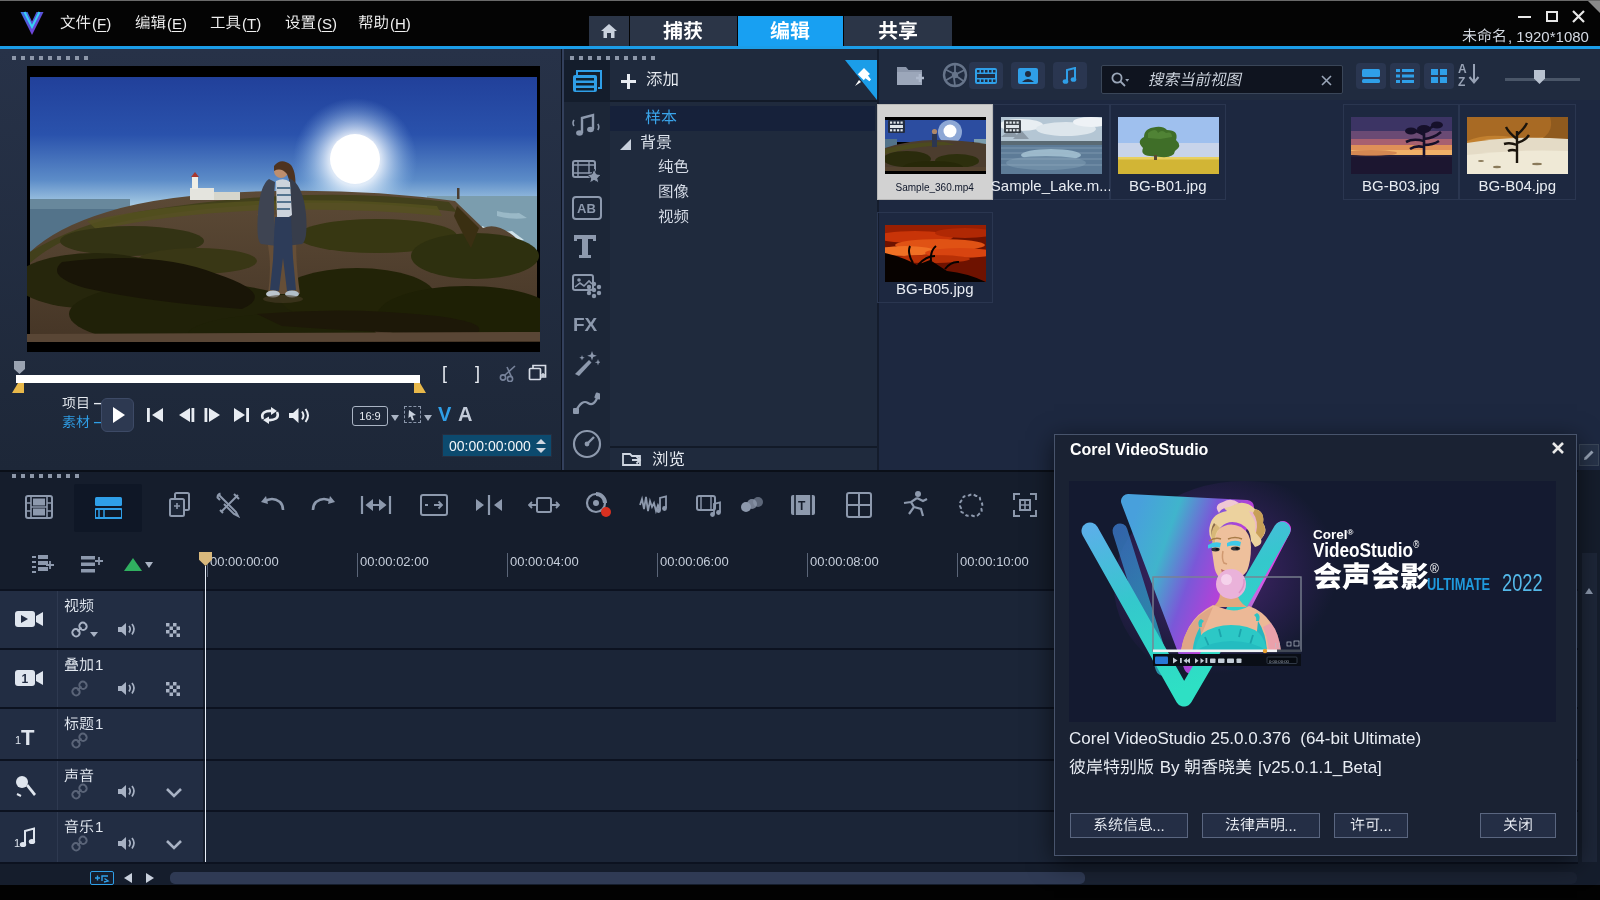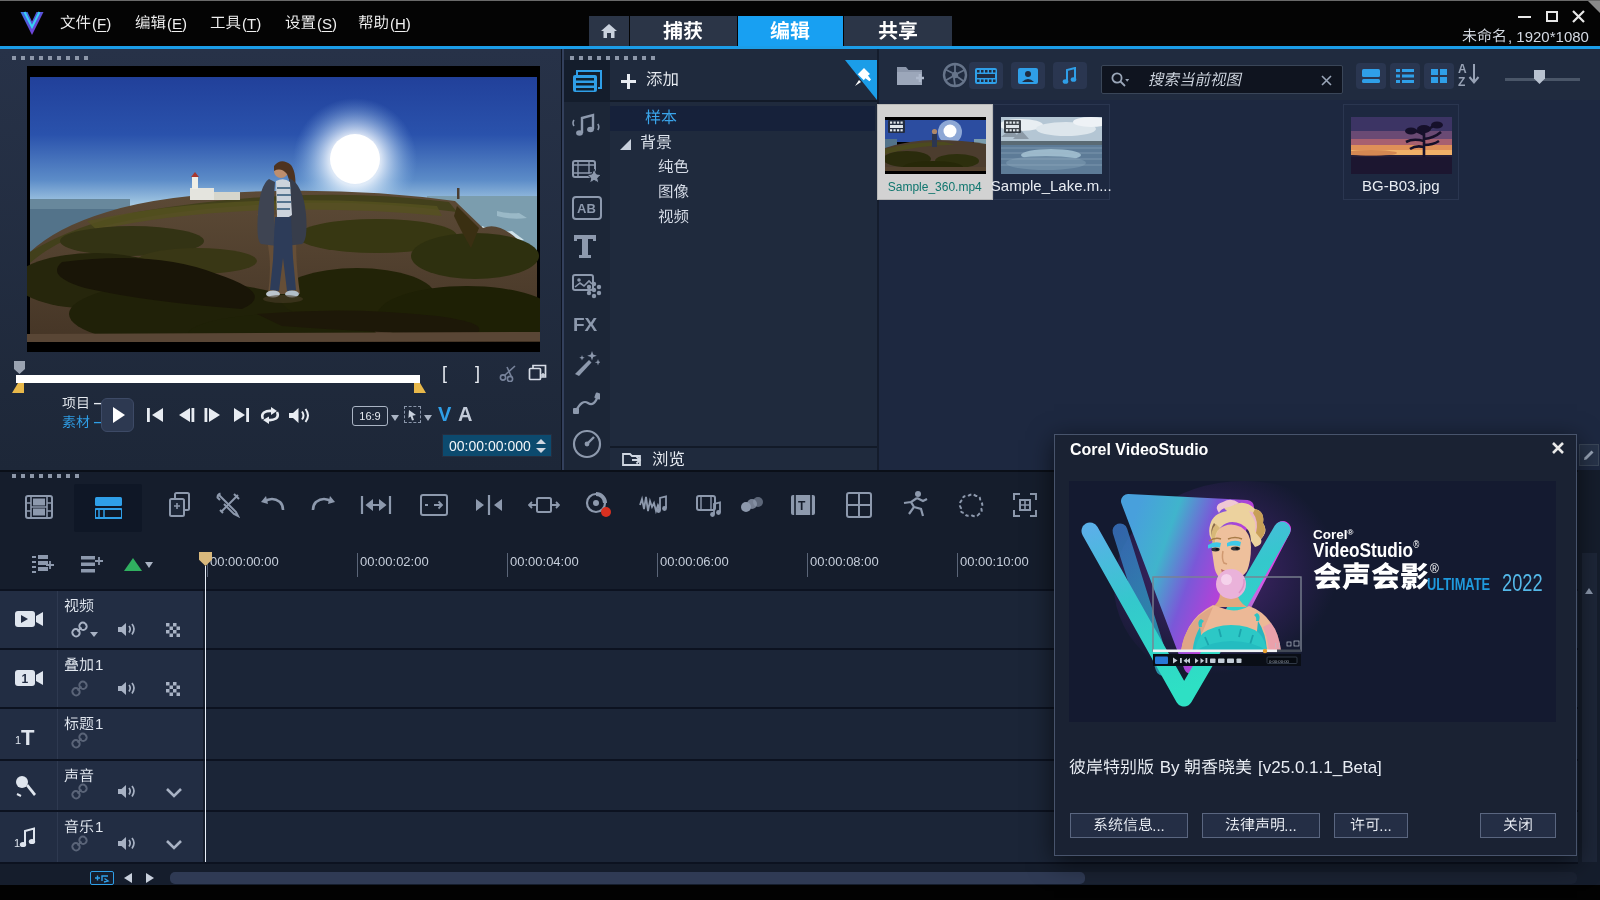--- a/index.html
+++ b/index.html
@@ -548,21 +548,21 @@
             <rect x="9" y="1.5" width="2.2" height="2.2"></rect>
             <rect x="12.5" y="1.5" width="2.2" height="2.2"></rect>
             <rect x="2" y="9.2" width="2.2" height="2.2"></rect>
             <rect x="5.5" y="9.2" width="2.2" height="2.2"></rect>
             <rect x="9" y="9.2" width="2.2" height="2.2"></rect>
             <rect x="12.5" y="9.2" width="2.2" height="2.2"></rect>
             <rect x="2" y="5" width="13" height="3"></rect>
           </g>
         </svg>
       </div>
-<div style="position:absolute;left:-10px;right:-10px;top:72px;text-align:center"><span style="font-size:12px;color:#0f766e;white-space:nowrap">Sample_360.mp4</span></div>
+<div style="position:absolute;left:-10px;right:-10px;top:72px;text-align:center"><span style="font-size:10px;color:#0f172a;white-space:nowrap">Sample_360.mp4</span></div>
     </div>
 <div class="a" style="left:993.0px;top:104px;width:116.5px;height:96px;background:transparent;border:1px solid #2a3650">
 <div style="position:absolute;left:7px;top:12px;width:101px;height:57px;overflow:hidden">
         <svg width="101" height="57" viewBox="0 0 101 57">
           <rect width="101" height="57" fill="#7e98ae"></rect>
 <rect x="0" y="0" width="101" height="26" fill="#b4c6d4"></rect>
 <ellipse cx="20" cy="8" rx="22" ry="6" fill="#e8eef2"></ellipse>
           <ellipse cx="65" cy="12" rx="30" ry="7" fill="#dde6ec"></ellipse>
           <ellipse cx="90" cy="5" rx="18" ry="5" fill="#eef2f6"></ellipse>
 <rect x="0" y="24" width="101" height="4" fill="#5a6a74"></rect>
@@ -582,38 +582,85 @@
             <rect x="2" y="9.2" width="2.2" height="2.2"></rect>
             <rect x="5.5" y="9.2" width="2.2" height="2.2"></rect>
             <rect x="9" y="9.2" width="2.2" height="2.2"></rect>
             <rect x="12.5" y="9.2" width="2.2" height="2.2"></rect>
             <rect x="2" y="5" width="13" height="3"></rect>
           </g>
         </svg>
       </div>
 <div style="position:absolute;left:-10px;right:-10px;top:72px;text-align:center"><span style="font-size:15px;color:#e8ecf2;white-space:nowrap">Sample_Lake.m...</span></div>
     </div>
+<div class="a" style="left:1109.5px;top:104px;width:116.5px;height:96px;background:transparent;border:1px solid #2a3650">
+<div style="position:absolute;left:7px;top:12px;width:101px;height:57px;overflow:hidden">
+        <svg width="101" height="57" viewBox="0 0 101 57">
+          <rect width="101" height="57" fill="#9fc0ee"></rect>
+          <rect y="26" width="101" height="16" fill="#c8d4ea"></rect>
+<rect x="0" y="40" width="101" height="17" fill="#d2b535"></rect>
+          <rect x="0" y="40" width="101" height="2.5" fill="#e8d060"></rect>
+<path d="M38 10 q-12 1 -12 10 q-8 4 -1 11 q-3 7 7 8 l11 1 q13 1 14 -6 q8 -5 1 -11 q3 -10 -9 -10 q-4 -4 -11 -3 Z" fill="#3f6e28"></path>
+<path d="M30 16 q8 -6 10 0 q4 -4 8 0 q6 -2 6 4 l-12 2 -12 -1 Z" fill="#558838" opacity="0.8"></path>
+<rect x="36" y="38" width="3" height="5" fill="#5a4a30"></rect>
+        </svg>
+      </div>
+<div style="position:absolute;left:-10px;right:-10px;top:72px;text-align:center"><span style="font-size:15px;color:#e8ecf2;white-space:nowrap">BG-B01.jpg</span></div>
+    </div>
 <div class="a" style="left:1342.5px;top:104px;width:116.5px;height:96px;background:transparent;border:1px solid #2a3650">
 <div style="position:absolute;left:7px;top:12px;width:101px;height:57px;overflow:hidden">
         <svg width="101" height="57" viewBox="0 0 101 57">
           <rect width="101" height="57" fill="#3c3464"></rect>
 <rect y="14" width="101" height="10" fill="#6a4a74"></rect>
 <rect y="22" width="101" height="8" fill="#a86070"></rect>
 <rect y="28" width="101" height="7" fill="#e09058"></rect>
 <rect y="33" width="101" height="5" fill="#f0b068"></rect>
 <rect y="38" width="101" height="19" fill="#241e38"></rect>
 <ellipse cx="20" cy="36" rx="26" ry="3" fill="#c87848" opacity="0.7"></ellipse>
 <path d="M73 42 V12 M73 18 q-9 -6 -16 -5 M73 15 q8 -5 14 -9 M73 24 q-11 -3 -18 1 M73 22 q10 -1 17 -7 M73 30 q-8 -2 -14 2 M73 28 q9 0 15 -4" stroke="#16102a" stroke-width="2.6" fill="none"></path>
 <ellipse cx="73" cy="12" rx="7" ry="4" fill="#16102a"></ellipse>
           <ellipse cx="60" cy="14" rx="6" ry="3.5" fill="#16102a"></ellipse>
           <ellipse cx="86" cy="8" rx="6" ry="3.5" fill="#16102a"></ellipse>
 <rect y="40" width="101" height="17" fill="#1c1630"></rect>
         </svg>
       </div>
 <div style="position:absolute;left:-10px;right:-10px;top:72px;text-align:center"><span style="font-size:15px;color:#e8ecf2;white-space:nowrap">BG-B03.jpg</span></div>
+    </div>
+<div class="a" style="left:1459.0px;top:104px;width:116.5px;height:96px;background:transparent;border:1px solid #2a3650">
+<div style="position:absolute;left:7px;top:12px;width:101px;height:57px;overflow:hidden">
+        <svg width="101" height="57" viewBox="0 0 101 57">
+          <rect width="101" height="57" fill="#c2802f"></rect>
+<path d="M0 0 h101 v14 q-28 10 -56 6 Q18 16 0 24 Z" fill="#a86a24"></path>
+<path d="M101 0 v26 l-36 0 q24 -8 18 -26 Z" fill="#8f5a1e"></path>
+<path d="M0 26 q45 -8 101 -4 V57 H0 Z" fill="#e4dbc6"></path>
+<path d="M0 38 q50 -6 101 -4 V57 H0 Z" fill="#efe9d6"></path>
+<path d="M50 46 V14 M50 22 q-8 -6 -11 -12 M50 18 q7 -6 10 -12 M50 28 q-7 -3 -13 -1 M50 26 q8 -2 12 -8 M50 34 q-5 -2 -9 0" stroke="#1a140c" stroke-width="2.4" fill="none"></path>
+<ellipse cx="30" cy="50" rx="4" ry="1.2" fill="#8a7a5a"></ellipse>
+          <ellipse cx="70" cy="47" rx="5" ry="1.2" fill="#8a7a5a"></ellipse>
+          <ellipse cx="14" cy="44" rx="3" ry="1" fill="#8a7a5a"></ellipse>
+        </svg>
+      </div>
+<div style="position:absolute;left:-10px;right:-10px;top:72px;text-align:center"><span style="font-size:15px;color:#e8ecf2;white-space:nowrap">BG-B04.jpg</span></div>
+    </div>
+<div class="a" style="left:876.5px;top:212px;width:116.5px;height:91px;background:transparent;border:1px solid #2a3650">
+<div style="position:absolute;left:7px;top:12px;width:101px;height:57px;overflow:hidden">
+        <svg width="101" height="57" viewBox="0 0 101 57">
+          <rect width="101" height="57" fill="#6e1200"></rect>
+<rect y="0" width="101" height="10" fill="#981f02"></rect>
+<ellipse cx="30" cy="12" rx="38" ry="6" fill="#c83408"></ellipse>
+          <ellipse cx="80" cy="8" rx="30" ry="5" fill="#b02804"></ellipse>
+<ellipse cx="55" cy="20" rx="45" ry="6" fill="#e05214"></ellipse>
+          <ellipse cx="20" cy="26" rx="30" ry="5" fill="#f07024"></ellipse>
+<ellipse cx="75" cy="28" rx="35" ry="5" fill="#d84410"></ellipse>
+          <ellipse cx="45" cy="34" rx="40" ry="4" fill="#b83006"></ellipse>
+<path d="M0 57 L0 28 Q18 32 32 40 L45 35 L62 46 Q82 48 101 57 Z" fill="#070200"></path>
+<path d="M28 38 q-6 -10 -3 -17 M33 40 q8 -9 17 -9 M46 36 q-1 -10 5 -15 M60 44 q6 -8 14 -7" stroke="#070200" stroke-width="2" fill="none"></path>
+</svg>
+      </div>
+<div style="position:absolute;left:-10px;right:-10px;top:67px;text-align:center"><span style="font-size:15px;color:#e8ecf2;white-space:nowrap">BG-B05.jpg</span></div>
     </div>
 <div class="a" style="left:0;top:470px;width:1600px;height:415px;background:#151d2c"></div>
 <div class="a" style="left:0;top:470px;width:1600px;height:2px;background:#0a0f18"></div>
 <div class="a" style="left:12px;top:474px;width:80px;height:4px">
       <span style="position:absolute;left:0px;top:0;width:4px;height:4px;background:#8d97a9"></span>
       <span style="position:absolute;left:9px;top:0;width:4px;height:4px;background:#8d97a9"></span>
       <span style="position:absolute;left:18px;top:0;width:4px;height:4px;background:#8d97a9"></span>
       <span style="position:absolute;left:27px;top:0;width:4px;height:4px;background:#8d97a9"></span>
       <span style="position:absolute;left:36px;top:0;width:4px;height:4px;background:#8d97a9"></span>
       <span style="position:absolute;left:45px;top:0;width:4px;height:4px;background:#8d97a9"></span>
@@ -1109,20 +1156,21 @@
     </div>
 <div class="a" style="left:1313px;top:538px;z-index:12;transform:scaleX(0.82);transform-origin:left top"><span style="color:#fff;font-size:21px;font-weight:bold;font-family:Liberation Sans;white-space:nowrap">VideoStudio</span><span style="color:#fff;font-size:10px;vertical-align:9px">®</span></div>
 <div class="a" style="left:1313px;top:560px;z-index:12;display:flex;align-items:flex-start">
       <svg width="117" height="36" viewBox="0 0 117 36" style="display:block">
         <path transform="translate(0,27)" d="M2.5 -10.5H26.7V-6.4H2.5ZM7.8 -16.2H21.3V-12.3H7.8ZM17.3 -5.1 20.9 -6.9Q22.2 -5.8 23.4 -4.5Q24.7 -3.2 25.7 -1.9Q26.7 -0.6 27.4 0.5L23.6 2.8Q23.0 1.7 22.0 0.3Q21.0 -1.1 19.8 -2.5Q18.5 -3.9 17.3 -5.1ZM14.3 -25.0 18.0 -23.2Q15.3 -19.7 11.6 -16.9Q7.9 -14.1 3.5 -12.2Q3.2 -12.8 2.7 -13.5Q2.2 -14.2 1.6 -14.9Q1.0 -15.6 0.6 -16.0Q3.3 -17.0 5.9 -18.4Q8.5 -19.8 10.6 -21.5Q12.8 -23.2 14.3 -25.0ZM15.3 -23.4Q16.3 -22.4 17.8 -21.4Q19.2 -20.4 21.0 -19.4Q22.8 -18.4 24.7 -17.6Q26.7 -16.8 28.5 -16.2Q28.1 -15.8 27.5 -15.1Q26.9 -14.4 26.4 -13.7Q25.9 -13.1 25.6 -12.5Q23.7 -13.3 21.9 -14.3Q20.0 -15.3 18.2 -16.5Q16.5 -17.7 15.0 -18.9Q13.6 -20.2 12.5 -21.3ZM4.6 2.3Q4.5 1.9 4.3 1.1Q4.0 0.3 3.8 -0.5Q3.5 -1.4 3.2 -1.9Q3.9 -2.1 4.4 -2.4Q4.9 -2.8 5.6 -3.3Q6.0 -3.6 6.6 -4.2Q7.3 -4.8 8.1 -5.7Q8.9 -6.6 9.7 -7.6Q10.6 -8.6 11.3 -9.7L15.2 -7.0Q13.6 -5.0 11.6 -3.2Q9.5 -1.3 7.5 0.1V0.2Q7.5 0.2 7.0 0.4Q6.6 0.6 6.1 1.0Q5.5 1.3 5.1 1.6Q4.6 2.0 4.6 2.3ZM4.6 2.3 4.6 -1.0 7.2 -2.5 23.3 -3.2Q23.4 -2.3 23.6 -1.2Q23.8 -0.1 24.0 0.5Q20.2 0.8 17.4 1.0Q14.5 1.2 12.5 1.3Q10.5 1.5 9.2 1.6Q7.9 1.7 7.0 1.8Q6.1 1.9 5.6 2.0Q5.1 2.1 4.6 2.3Z M30.6 -22.7H56.3V-19.2H30.6ZM32.5 -18.0H55.0V-14.5H32.5ZM35.6 -7.7H51.7V-4.1H35.6ZM35.7 -13.3H54.6V-2.6H50.4V-9.9H35.7ZM32.9 -13.3H37.1V-9.8Q37.1 -8.4 36.9 -6.7Q36.7 -5.0 36.2 -3.3Q35.8 -1.5 34.9 0.1Q34.0 1.7 32.7 2.9Q32.4 2.5 31.8 1.9Q31.1 1.4 30.5 0.8Q29.8 0.3 29.4 0.1Q31.0 -1.4 31.7 -3.1Q32.5 -4.9 32.7 -6.6Q32.9 -8.4 32.9 -9.8ZM41.3 -24.8H45.6V-16.2H41.3ZM41.4 -12.1H45.5V-5.5H41.4Z M60.5 -10.5H84.7V-6.4H60.5ZM65.8 -16.2H79.3V-12.3H65.8ZM75.3 -5.1 78.9 -6.9Q80.2 -5.8 81.4 -4.5Q82.7 -3.2 83.7 -1.9Q84.7 -0.6 85.4 0.5L81.6 2.8Q81.0 1.7 80.0 0.3Q79.0 -1.1 77.8 -2.5Q76.5 -3.9 75.3 -5.1ZM72.3 -25.0 76.0 -23.2Q73.3 -19.7 69.6 -16.9Q65.9 -14.1 61.5 -12.2Q61.2 -12.8 60.7 -13.5Q60.2 -14.2 59.6 -14.9Q59.0 -15.6 58.6 -16.0Q61.3 -17.0 63.9 -18.4Q66.5 -19.8 68.6 -21.5Q70.8 -23.2 72.3 -25.0ZM73.3 -23.4Q74.3 -22.4 75.8 -21.4Q77.2 -20.4 79.0 -19.4Q80.8 -18.4 82.7 -17.6Q84.7 -16.8 86.5 -16.2Q86.1 -15.8 85.5 -15.1Q84.9 -14.4 84.4 -13.7Q83.9 -13.1 83.6 -12.5Q81.7 -13.3 79.9 -14.3Q78.0 -15.3 76.2 -16.5Q74.5 -17.7 73.0 -18.9Q71.6 -20.2 70.5 -21.3ZM62.6 2.3Q62.5 1.9 62.3 1.1Q62.0 0.3 61.8 -0.5Q61.5 -1.4 61.2 -1.9Q61.9 -2.1 62.4 -2.4Q62.9 -2.8 63.6 -3.3Q64.0 -3.6 64.6 -4.2Q65.3 -4.8 66.1 -5.7Q66.9 -6.6 67.7 -7.6Q68.6 -8.6 69.3 -9.7L73.2 -7.0Q71.6 -5.0 69.6 -3.2Q67.5 -1.3 65.5 0.1V0.2Q65.5 0.2 65.0 0.4Q64.6 0.6 64.1 1.0Q63.5 1.3 63.1 1.6Q62.6 2.0 62.6 2.3ZM62.6 2.3 62.6 -1.0 65.2 -2.5 81.3 -3.2Q81.4 -2.3 81.6 -1.2Q81.8 -0.1 82.0 0.5Q78.2 0.8 75.4 1.0Q72.5 1.2 70.5 1.3Q68.5 1.5 67.2 1.6Q65.9 1.7 65.0 1.8Q64.1 1.9 63.6 2.0Q63.1 2.1 62.6 2.3Z M110.2 -24.3 114.2 -22.7Q113.2 -21.3 111.9 -20.0Q110.7 -18.7 109.3 -17.6Q107.9 -16.4 106.5 -15.5Q106.0 -16.2 105.2 -17.1Q104.3 -17.9 103.6 -18.5Q104.8 -19.1 106.0 -20.1Q107.3 -21.0 108.4 -22.1Q109.5 -23.2 110.2 -24.3ZM110.8 -16.4 114.7 -14.8Q113.6 -13.3 112.3 -11.9Q110.9 -10.6 109.5 -9.4Q108.0 -8.2 106.6 -7.2Q106.1 -7.9 105.3 -8.8Q104.5 -9.6 103.7 -10.2Q105.0 -10.9 106.3 -11.9Q107.6 -12.9 108.9 -14.1Q110.1 -15.2 110.8 -16.4ZM111.2 -8.4 115.2 -7.0Q114.1 -5.0 112.7 -3.2Q111.3 -1.5 109.6 -0.1Q107.9 1.4 106.1 2.5Q105.6 1.7 104.8 0.8Q104.0 -0.2 103.2 -0.8Q104.8 -1.6 106.3 -2.8Q107.9 -3.9 109.2 -5.4Q110.4 -6.8 111.2 -8.4ZM88.1 -14.1H104.8V-11.0H88.1ZM93.8 -7.6V-6.6H99.3V-7.6ZM89.9 -10.3H103.4V-4.0H89.9ZM98.4 -3.0 101.3 -4.2Q102.0 -3.1 102.7 -1.8Q103.4 -0.4 103.7 0.6L100.6 2.0Q100.3 1.0 99.7 -0.4Q99.0 -1.8 98.4 -3.0ZM93.3 -18.3V-17.6H99.7V-18.3ZM93.3 -21.3V-20.6H99.7V-21.3ZM89.3 -23.8H103.8V-15.1H89.3ZM94.4 -5.5H98.5V-0.8Q98.5 0.5 98.2 1.2Q98.0 1.9 97.2 2.3Q96.4 2.6 95.4 2.7Q94.5 2.8 93.3 2.8Q93.2 2.0 92.8 1.1Q92.5 0.1 92.2 -0.6Q92.7 -0.5 93.2 -0.5Q93.8 -0.5 94.0 -0.5Q94.2 -0.5 94.3 -0.6Q94.4 -0.7 94.4 -0.9ZM90.6 -4.2 94.0 -3.2Q93.5 -1.8 92.6 -0.4Q91.7 1.1 90.9 2.0Q90.6 1.7 90.1 1.3Q89.6 0.9 89.0 0.5Q88.5 0.1 88.1 -0.2Q88.8 -1.0 89.5 -2.1Q90.2 -3.2 90.6 -4.2ZM94.2 -14.7 98.3 -15.5Q98.6 -15.0 98.9 -14.3Q99.2 -13.7 99.3 -13.2L95.0 -12.3Q95.0 -12.8 94.7 -13.5Q94.5 -14.2 94.2 -14.7Z" fill="#ffffff"></path>
       </svg>
       <span style="color:#fff;font-size:12px;margin-top:2px">®</span>
     </div>
 <div class="a" style="left:1427px;top:575px;z-index:12;transform:scaleX(0.78);transform-origin:left top"><span style="color:#1f9ade;font-size:16.5px;font-weight:bold;font-family:Liberation Sans;white-space:nowrap">ULTIMATE</span></div>
 <div class="a" style="left:1502px;top:569px;z-index:12;transform:scaleX(0.76);transform-origin:left top"><span style="color:#54b8e8;font-size:24px;font-family:Liberation Sans;white-space:nowrap">2022</span></div>
+<div class="a" style="left:1069px;top:729px;z-index:11"><span style="color:#e9edf4;font-size:17px;font-family:Liberation Sans">Corel VideoStudio 25.0.0.376&nbsp; (64-bit Ultimate)</span></div>
 <div class="a" style="left:1069px;top:757px;z-index:11;display:flex;align-items:center">
       <svg width="86" height="21" viewBox="0 0 86 21" style="display:block">
         <path transform="translate(0,16)" d="M4.4 -10.6 5.6 -10.1Q5.0 -9.1 4.3 -8.1Q3.6 -7.1 2.8 -6.2Q2.0 -5.3 1.2 -4.7Q1.2 -4.8 1.1 -5.1Q0.9 -5.3 0.8 -5.5Q0.7 -5.8 0.5 -5.9Q1.3 -6.5 2.0 -7.2Q2.7 -8.0 3.3 -8.8Q4.0 -9.7 4.4 -10.6ZM4.1 -14.2 5.3 -13.8Q4.9 -13.0 4.2 -12.3Q3.6 -11.5 2.9 -10.9Q2.1 -10.2 1.4 -9.7Q1.3 -9.8 1.2 -10.0Q1.1 -10.2 1.0 -10.4Q0.8 -10.6 0.7 -10.7Q1.4 -11.2 2.0 -11.8Q2.7 -12.4 3.2 -13.0Q3.8 -13.6 4.1 -14.2ZM2.9 -7.4 4.1 -8.6 4.2 -8.5V1.3H2.9ZM7.1 -11.8H15.0V-10.6H7.1ZM14.6 -11.8H14.8L15.0 -11.8L15.9 -11.6Q15.7 -10.7 15.4 -9.8Q15.1 -8.8 14.8 -8.2L13.7 -8.4Q13.9 -9.0 14.2 -9.9Q14.4 -10.8 14.6 -11.6ZM10.3 -14.3H11.6V-7.0H10.3ZM6.4 -11.8H7.6V-7.3Q7.6 -6.4 7.6 -5.2Q7.5 -4.1 7.3 -3.0Q7.1 -1.8 6.6 -0.7Q6.2 0.3 5.6 1.3Q5.5 1.1 5.3 1.0Q5.1 0.8 4.9 0.7Q4.7 0.5 4.6 0.4Q5.2 -0.4 5.6 -1.4Q5.9 -2.4 6.1 -3.4Q6.3 -4.4 6.4 -5.4Q6.4 -6.4 6.4 -7.3ZM7.2 -7.6H14.1V-6.5H7.2ZM13.9 -7.6H14.1L14.3 -7.7L15.1 -7.4Q14.6 -5.0 13.4 -3.3Q12.3 -1.6 10.7 -0.5Q9.2 0.7 7.4 1.3Q7.3 1.1 7.1 0.8Q6.9 0.5 6.7 0.3Q7.9 -0.1 9.0 -0.8Q10.2 -1.5 11.1 -2.4Q12.1 -3.4 12.8 -4.6Q13.5 -5.9 13.9 -7.4ZM8.8 -6.9Q9.7 -4.3 11.6 -2.4Q13.4 -0.5 16.2 0.2Q16.1 0.4 15.9 0.6Q15.8 0.7 15.6 0.9Q15.5 1.1 15.4 1.3Q12.5 0.4 10.6 -1.7Q8.7 -3.7 7.7 -6.7Z M19.1 -9.0H20.3V-5.7Q20.3 -4.9 20.3 -4.0Q20.2 -3.2 20.0 -2.3Q19.8 -1.4 19.5 -0.5Q19.2 0.4 18.6 1.1Q18.5 0.9 18.3 0.8Q18.1 0.6 17.9 0.5Q17.7 0.3 17.6 0.2Q18.3 -0.7 18.6 -1.7Q18.9 -2.7 19.0 -3.8Q19.1 -4.8 19.1 -5.7ZM19.8 -9.0H32.9V-7.8H19.8ZM21.8 -6.4H32.2V-5.3H21.8ZM20.9 -3.4H33.2V-2.3H20.9ZM26.2 -6.0H27.6V1.4H26.2ZM19.2 -13.6H20.4V-11.5H30.7V-13.6H32.0V-10.3H19.2ZM24.8 -14.3H26.2V-10.9H24.8Z M41.6 -12.4H49.5V-11.3H41.6ZM40.6 -9.1H50.3V-7.9H40.6ZM40.9 -5.9H50.2V-4.7H40.9ZM44.9 -14.3H46.1V-8.5H44.9ZM47.0 -8.1H48.2V-0.2Q48.2 0.4 48.1 0.7Q47.9 1.0 47.5 1.1Q47.1 1.3 46.5 1.3Q45.8 1.4 44.8 1.4Q44.8 1.1 44.7 0.7Q44.6 0.3 44.4 0.1Q45.2 0.1 45.8 0.1Q46.4 0.1 46.6 0.1Q46.8 0.1 46.9 0.0Q47.0 -0.0 47.0 -0.2ZM41.8 -3.6 42.7 -4.2Q43.3 -3.6 44.0 -2.8Q44.6 -2.1 44.9 -1.5L43.9 -0.8Q43.7 -1.2 43.4 -1.7Q43.0 -2.2 42.6 -2.7Q42.2 -3.2 41.8 -3.6ZM34.8 -4.6Q35.5 -4.8 36.4 -5.0Q37.4 -5.3 38.4 -5.6Q39.4 -6.0 40.5 -6.3L40.6 -5.1Q39.1 -4.6 37.7 -4.1Q36.2 -3.7 35.1 -3.3ZM37.6 -14.3H38.8V1.4H37.6ZM35.7 -13.0 36.7 -12.8Q36.6 -11.6 36.5 -10.5Q36.3 -9.4 36.1 -8.4Q35.9 -7.4 35.6 -6.7Q35.5 -6.8 35.4 -6.9Q35.2 -7.0 35.0 -7.1Q34.8 -7.2 34.7 -7.2Q34.9 -7.9 35.1 -8.9Q35.3 -9.8 35.4 -10.9Q35.6 -11.9 35.7 -13.0ZM35.9 -10.8H40.4V-9.6H35.7Z M61.6 -12.2H62.9V-2.8H61.6ZM65.3 -14.0H66.5V-0.3Q66.5 0.3 66.3 0.6Q66.2 1.0 65.8 1.1Q65.4 1.3 64.7 1.3Q64.0 1.4 62.8 1.4Q62.8 1.1 62.7 0.7Q62.5 0.4 62.4 0.1Q63.2 0.1 63.9 0.1Q64.6 0.1 64.8 0.1Q65.1 0.1 65.2 0.0Q65.3 -0.1 65.3 -0.3ZM53.8 -12.4V-9.1H58.1V-12.4ZM52.6 -13.5H59.4V-7.9H52.6ZM51.9 -6.0H58.9V-4.9H51.9ZM58.4 -6.0H59.7Q59.7 -6.0 59.7 -5.9Q59.7 -5.8 59.6 -5.7Q59.6 -5.6 59.6 -5.5Q59.6 -3.4 59.5 -2.2Q59.4 -0.9 59.2 -0.3Q59.1 0.4 58.8 0.7Q58.6 0.9 58.4 1.0Q58.1 1.1 57.8 1.2Q57.5 1.2 57.0 1.2Q56.5 1.2 55.9 1.2Q55.9 0.9 55.8 0.6Q55.7 0.2 55.6 -0.0Q56.1 0.0 56.6 0.0Q57.0 0.0 57.2 0.0Q57.4 0.0 57.5 0.0Q57.7 -0.0 57.8 -0.2Q57.9 -0.3 58.0 -0.9Q58.1 -1.5 58.2 -2.7Q58.3 -3.9 58.4 -5.8ZM55.0 -7.5H56.2Q56.1 -6.0 56.0 -4.7Q55.8 -3.3 55.4 -2.2Q55.0 -1.1 54.3 -0.1Q53.6 0.8 52.4 1.4Q52.2 1.2 52.0 0.9Q51.8 0.6 51.6 0.5Q52.6 -0.1 53.3 -0.9Q54.0 -1.7 54.3 -2.7Q54.7 -3.8 54.8 -5.0Q54.9 -6.2 55.0 -7.5Z M70.3 -9.6H75.5V-8.4H70.3ZM76.9 -9.3H83.0V-8.1H76.9ZM72.8 -14.3H74.0V-8.9H72.8ZM70.3 -6.0H74.4V1.3H73.3V-4.8H70.3ZM69.8 -13.9H71.0V-7.2Q71.0 -6.1 70.9 -4.9Q70.9 -3.8 70.7 -2.7Q70.5 -1.5 70.2 -0.5Q69.9 0.5 69.4 1.4Q69.3 1.3 69.2 1.1Q69.0 1.0 68.8 0.9Q68.7 0.7 68.5 0.6Q68.9 -0.2 69.2 -1.1Q69.4 -2.1 69.6 -3.1Q69.7 -4.1 69.7 -5.2Q69.8 -6.2 69.8 -7.2ZM82.6 -9.3H82.9L83.1 -9.4L83.8 -9.2Q83.5 -6.4 82.6 -4.3Q81.7 -2.3 80.4 -0.8Q79.1 0.6 77.5 1.4Q77.4 1.2 77.3 1.0Q77.2 0.9 77.0 0.7Q76.9 0.5 76.7 0.4Q78.2 -0.3 79.4 -1.6Q80.6 -2.9 81.5 -4.8Q82.3 -6.7 82.6 -9.1ZM78.7 -8.6Q79.1 -6.5 79.9 -4.7Q80.6 -3.0 81.7 -1.7Q82.8 -0.4 84.4 0.4Q84.2 0.5 84.1 0.7Q83.9 0.8 83.8 1.0Q83.6 1.2 83.5 1.4Q81.9 0.5 80.8 -0.9Q79.7 -2.3 78.9 -4.2Q78.2 -6.1 77.7 -8.4ZM83.3 -14.1 84.1 -13.1Q83.1 -12.8 81.8 -12.6Q80.5 -12.4 79.2 -12.3Q77.8 -12.1 76.6 -12.0Q76.5 -12.3 76.4 -12.6Q76.3 -12.9 76.2 -13.1Q77.5 -13.2 78.8 -13.4Q80.1 -13.5 81.3 -13.7Q82.5 -13.9 83.3 -14.1ZM76.2 -13.1H77.4V-7.3Q77.4 -6.2 77.4 -5.0Q77.3 -3.9 77.2 -2.7Q77.0 -1.6 76.7 -0.5Q76.3 0.5 75.8 1.4Q75.7 1.3 75.5 1.2Q75.3 1.1 75.1 0.9Q74.9 0.8 74.8 0.7Q75.2 -0.1 75.5 -1.1Q75.8 -2.1 76.0 -3.2Q76.1 -4.2 76.2 -5.3Q76.2 -6.3 76.2 -7.3Z" fill="#e9edf4"></path>
       </svg>
       <span style="color:#e9edf4;font-size:17px;font-family:Liberation Sans">&nbsp;By&nbsp;</span>
       <svg width="69" height="21" viewBox="0 0 69 21" style="display:block">
         <path transform="translate(0,16)" d="M4.0 -14.3H5.3V-9.4H4.0ZM4.0 -4.9H5.3V1.3H4.0ZM2.5 -6.5V-5.1H6.9V-6.5ZM2.5 -8.9V-7.5H6.9V-8.9ZM1.4 -9.9H8.1V-4.1H1.4ZM0.9 -12.4H8.6V-11.2H0.9ZM10.1 -9.4H15.0V-8.2H10.1ZM10.1 -13.5H15.0V-12.3H10.1ZM10.1 -5.4H15.0V-4.2H10.1ZM0.7 -2.7H8.6V-1.6H0.7ZM14.4 -13.5H15.6V-0.2Q15.6 0.3 15.5 0.6Q15.3 1.0 15.0 1.1Q14.6 1.3 14.0 1.3Q13.4 1.4 12.5 1.3Q12.5 1.2 12.4 1.0Q12.3 0.7 12.3 0.5Q12.2 0.3 12.1 0.1Q12.7 0.1 13.3 0.1Q13.8 0.1 14.0 0.1Q14.2 0.1 14.3 0.0Q14.4 -0.0 14.4 -0.2ZM9.5 -13.5H10.8V-7.2Q10.8 -6.2 10.7 -5.0Q10.6 -3.9 10.3 -2.7Q10.0 -1.6 9.5 -0.5Q9.0 0.5 8.1 1.4Q8.0 1.3 7.8 1.1Q7.7 1.0 7.5 0.9Q7.3 0.7 7.1 0.7Q8.0 -0.2 8.4 -1.1Q8.9 -2.1 9.1 -3.1Q9.4 -4.2 9.5 -5.2Q9.5 -6.2 9.5 -7.2Z M20.5 -5.4H30.8V1.3H29.5V-4.3H21.7V1.4H20.5ZM21.2 -2.8H29.9V-1.9H21.2ZM21.2 -0.3H30.0V0.7H21.2ZM18.0 -10.4H33.1V-9.2H18.0ZM24.8 -12.7H26.1V-5.8H24.8ZM24.2 -10.1 25.2 -9.7Q24.6 -8.8 23.9 -8.1Q23.1 -7.3 22.2 -6.6Q21.3 -5.9 20.4 -5.4Q19.4 -4.8 18.5 -4.4Q18.4 -4.6 18.2 -4.8Q18.1 -5.0 17.9 -5.1Q17.8 -5.3 17.6 -5.4Q18.6 -5.8 19.5 -6.3Q20.4 -6.8 21.3 -7.4Q22.2 -8.0 22.9 -8.7Q23.7 -9.4 24.2 -10.1ZM26.8 -10.1Q27.3 -9.4 28.1 -8.7Q28.8 -8.1 29.7 -7.5Q30.6 -6.9 31.6 -6.4Q32.5 -6.0 33.4 -5.7Q33.3 -5.5 33.1 -5.3Q32.9 -5.2 32.8 -5.0Q32.7 -4.8 32.6 -4.6Q31.7 -5.0 30.7 -5.5Q29.8 -6.1 28.9 -6.7Q27.9 -7.4 27.1 -8.1Q26.4 -8.8 25.8 -9.6ZM30.2 -14.2 31.2 -13.1Q30.1 -12.9 28.7 -12.6Q27.3 -12.4 25.8 -12.2Q24.3 -12.1 22.7 -12.0Q21.1 -11.9 19.7 -11.8Q19.6 -12.0 19.5 -12.3Q19.4 -12.6 19.4 -12.9Q20.8 -12.9 22.3 -13.1Q23.8 -13.2 25.3 -13.3Q26.8 -13.5 28.0 -13.7Q29.3 -13.9 30.2 -14.2Z M35.9 -13.1H39.8V-2.0H35.9V-3.1H38.7V-12.0H35.9ZM35.9 -8.2H39.1V-7.0H35.9ZM35.3 -13.1H36.3V-0.6H35.3ZM40.4 -11.8 49.5 -12.7 49.6 -11.6 40.6 -10.7ZM42.8 -14.2H44.0Q44.1 -12.7 44.5 -11.3Q44.9 -10.0 45.5 -9.0Q46.2 -8.0 46.9 -7.5Q47.7 -7.0 48.4 -7.0Q48.7 -7.0 48.9 -7.3Q49.0 -7.7 49.1 -8.7Q49.3 -8.5 49.5 -8.4Q49.8 -8.2 50.0 -8.2Q49.9 -7.2 49.7 -6.7Q49.5 -6.2 49.2 -6.0Q48.9 -5.8 48.3 -5.8Q47.3 -5.8 46.3 -6.5Q45.4 -7.1 44.6 -8.3Q43.9 -9.4 43.4 -10.9Q42.9 -12.4 42.8 -14.2ZM48.1 -11.0 49.3 -10.6Q48.4 -9.5 47.1 -8.7Q45.7 -7.8 44.2 -7.2Q42.6 -6.6 41.0 -6.2Q41.0 -6.3 40.8 -6.5Q40.7 -6.7 40.5 -6.9Q40.4 -7.1 40.3 -7.2Q41.9 -7.6 43.4 -8.1Q44.9 -8.6 46.1 -9.3Q47.4 -10.1 48.1 -11.0ZM40.3 -5.2H50.1V-4.1H40.3ZM45.8 -4.7H47.1V-0.4Q47.1 -0.1 47.2 -0.0Q47.3 0.1 47.5 0.1Q47.6 0.1 47.9 0.1Q48.2 0.1 48.4 0.1Q48.7 0.1 48.8 0.1Q49.0 0.1 49.1 -0.1Q49.2 -0.2 49.2 -0.6Q49.3 -0.9 49.3 -1.7Q49.5 -1.5 49.8 -1.4Q50.1 -1.3 50.4 -1.2Q50.3 -0.3 50.2 0.2Q50.0 0.7 49.7 0.9Q49.4 1.1 48.9 1.1Q48.9 1.1 48.6 1.1Q48.4 1.1 48.1 1.1Q47.9 1.1 47.7 1.1Q47.4 1.1 47.3 1.1Q46.7 1.1 46.4 1.0Q46.1 0.8 46.0 0.5Q45.8 0.2 45.8 -0.4ZM43.0 -4.7H44.2Q44.2 -3.5 44.0 -2.5Q43.8 -1.6 43.4 -0.9Q43.0 -0.1 42.2 0.4Q41.5 1.0 40.3 1.4Q40.3 1.2 40.2 1.0Q40.0 0.8 39.9 0.6Q39.7 0.4 39.6 0.3Q40.6 -0.0 41.3 -0.4Q41.9 -0.9 42.2 -1.5Q42.6 -2.1 42.8 -2.9Q42.9 -3.7 43.0 -4.7Z M52.7 -11.9H66.3V-10.8H52.7ZM53.5 -9.4H65.6V-8.3H53.5ZM52.4 -4.4H66.9V-3.2H52.4ZM52.0 -6.8H67.2V-5.7H52.0ZM58.8 -11.3H60.1V-6.0H58.8ZM54.8 -13.9 56.0 -14.3Q56.4 -13.9 56.8 -13.3Q57.3 -12.6 57.5 -12.2L56.3 -11.6Q56.1 -12.1 55.7 -12.7Q55.3 -13.4 54.8 -13.9ZM62.8 -14.3 64.1 -13.9Q63.7 -13.2 63.2 -12.5Q62.7 -11.8 62.3 -11.3L61.2 -11.7Q61.5 -12.1 61.8 -12.5Q62.1 -13.0 62.4 -13.5Q62.6 -14.0 62.8 -14.3ZM58.7 -6.1H60.1Q59.9 -4.8 59.7 -3.8Q59.4 -2.8 58.9 -2.0Q58.4 -1.2 57.6 -0.6Q56.7 0.1 55.4 0.5Q54.2 1.0 52.3 1.3Q52.3 1.1 52.2 0.9Q52.1 0.7 51.9 0.5Q51.8 0.3 51.7 0.2Q53.4 -0.1 54.6 -0.5Q55.8 -0.9 56.5 -1.4Q57.3 -1.9 57.7 -2.6Q58.2 -3.3 58.4 -4.2Q58.6 -5.0 58.7 -6.1ZM60.3 -4.0Q61.1 -2.2 62.9 -1.2Q64.7 -0.2 67.3 0.1Q67.2 0.3 67.0 0.5Q66.9 0.7 66.7 0.9Q66.6 1.1 66.5 1.3Q64.7 1.0 63.2 0.4Q61.8 -0.3 60.8 -1.3Q59.7 -2.3 59.1 -3.7Z" fill="#e9edf4"></path>
       </svg>
       <span style="color:#e9edf4;font-size:17px;font-family:Liberation Sans">&nbsp;[v25.0.1.1_Beta]</span>
     </div>

